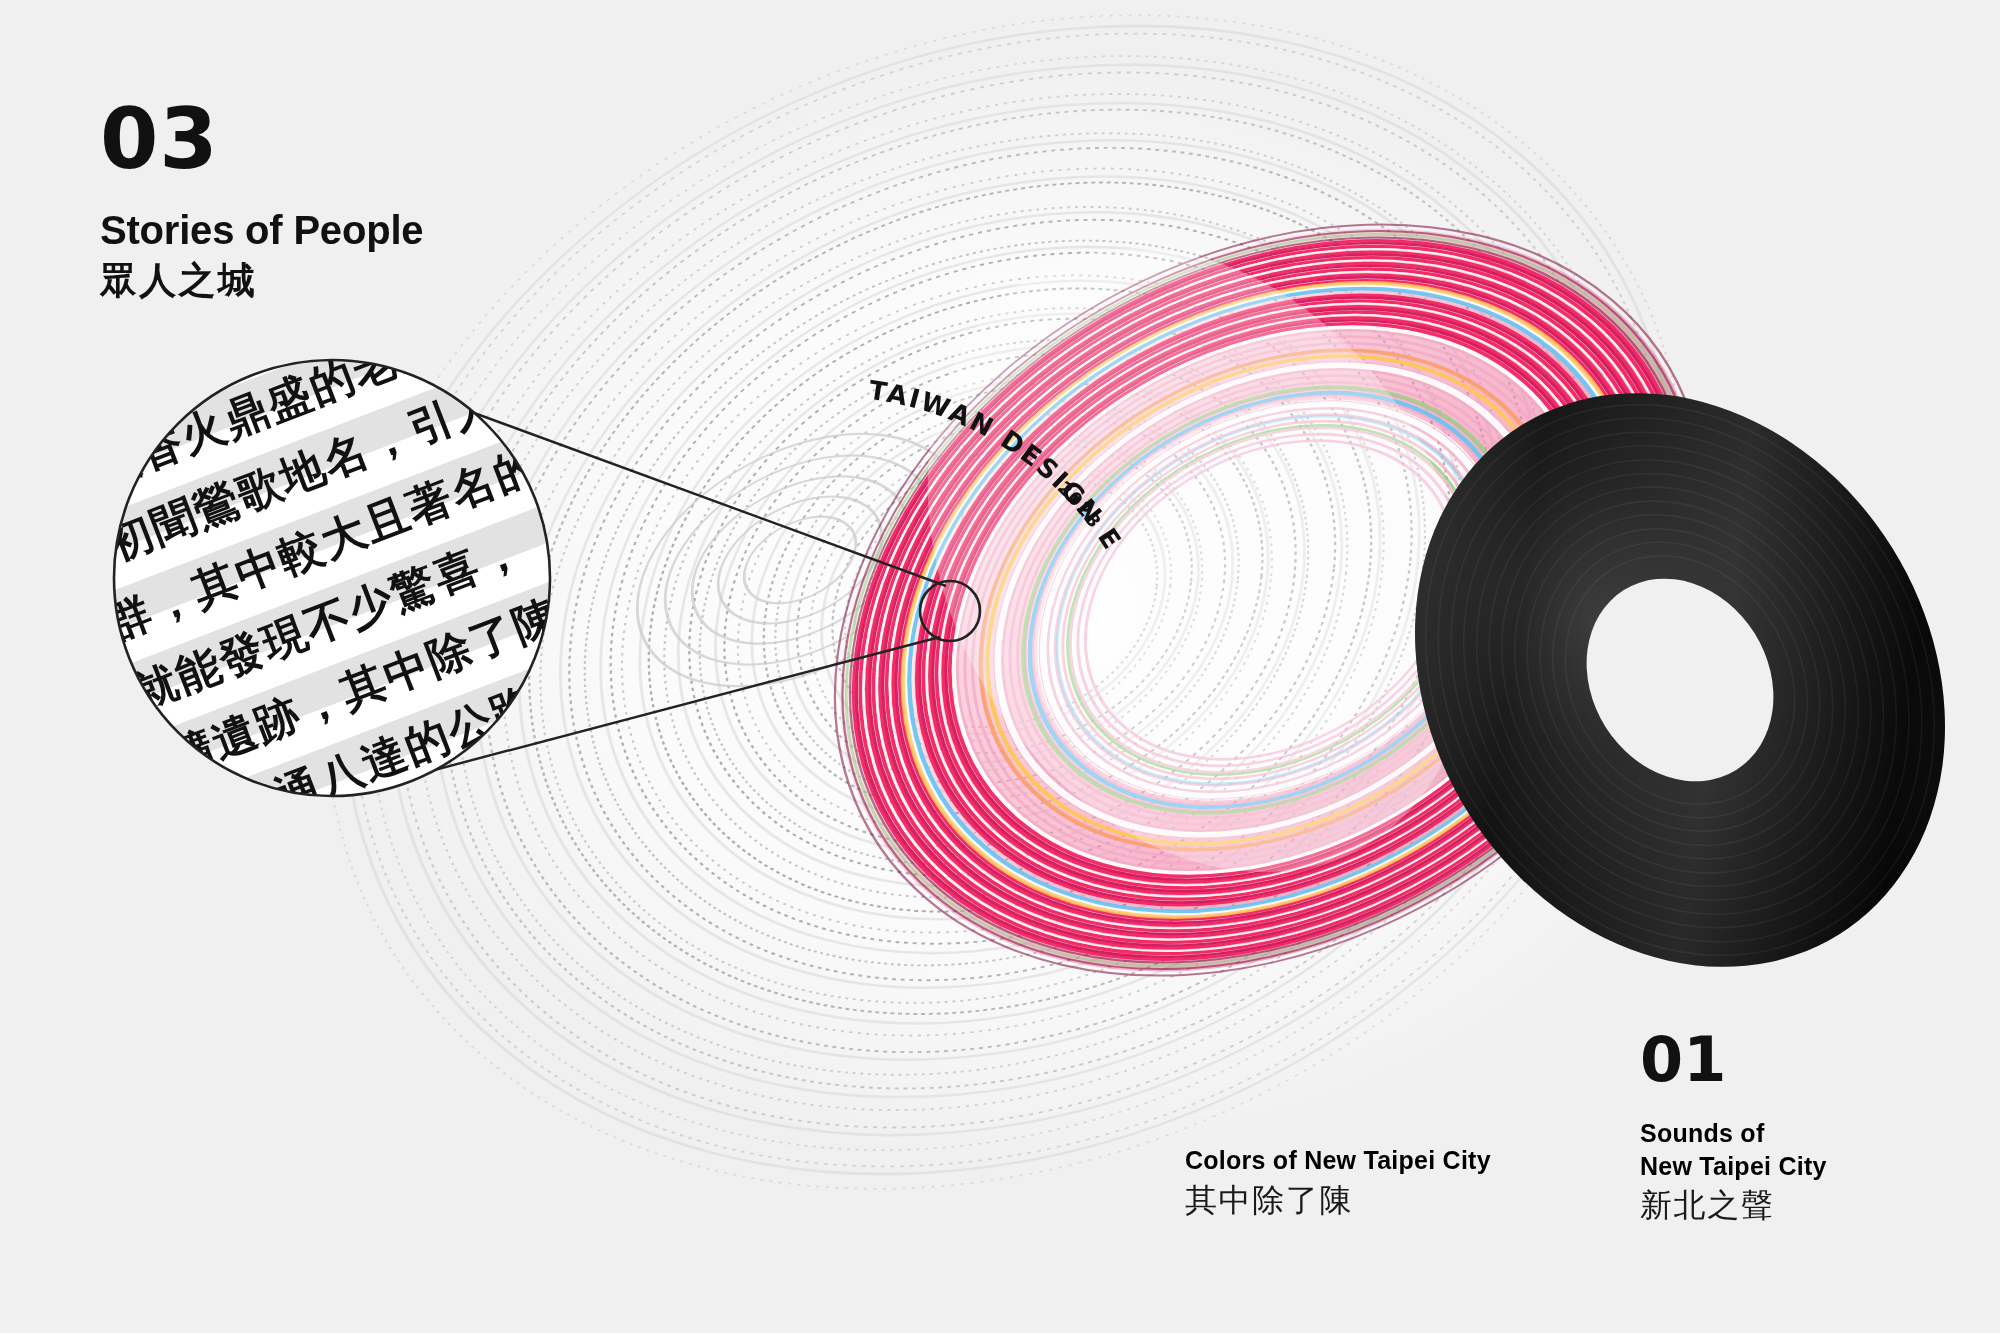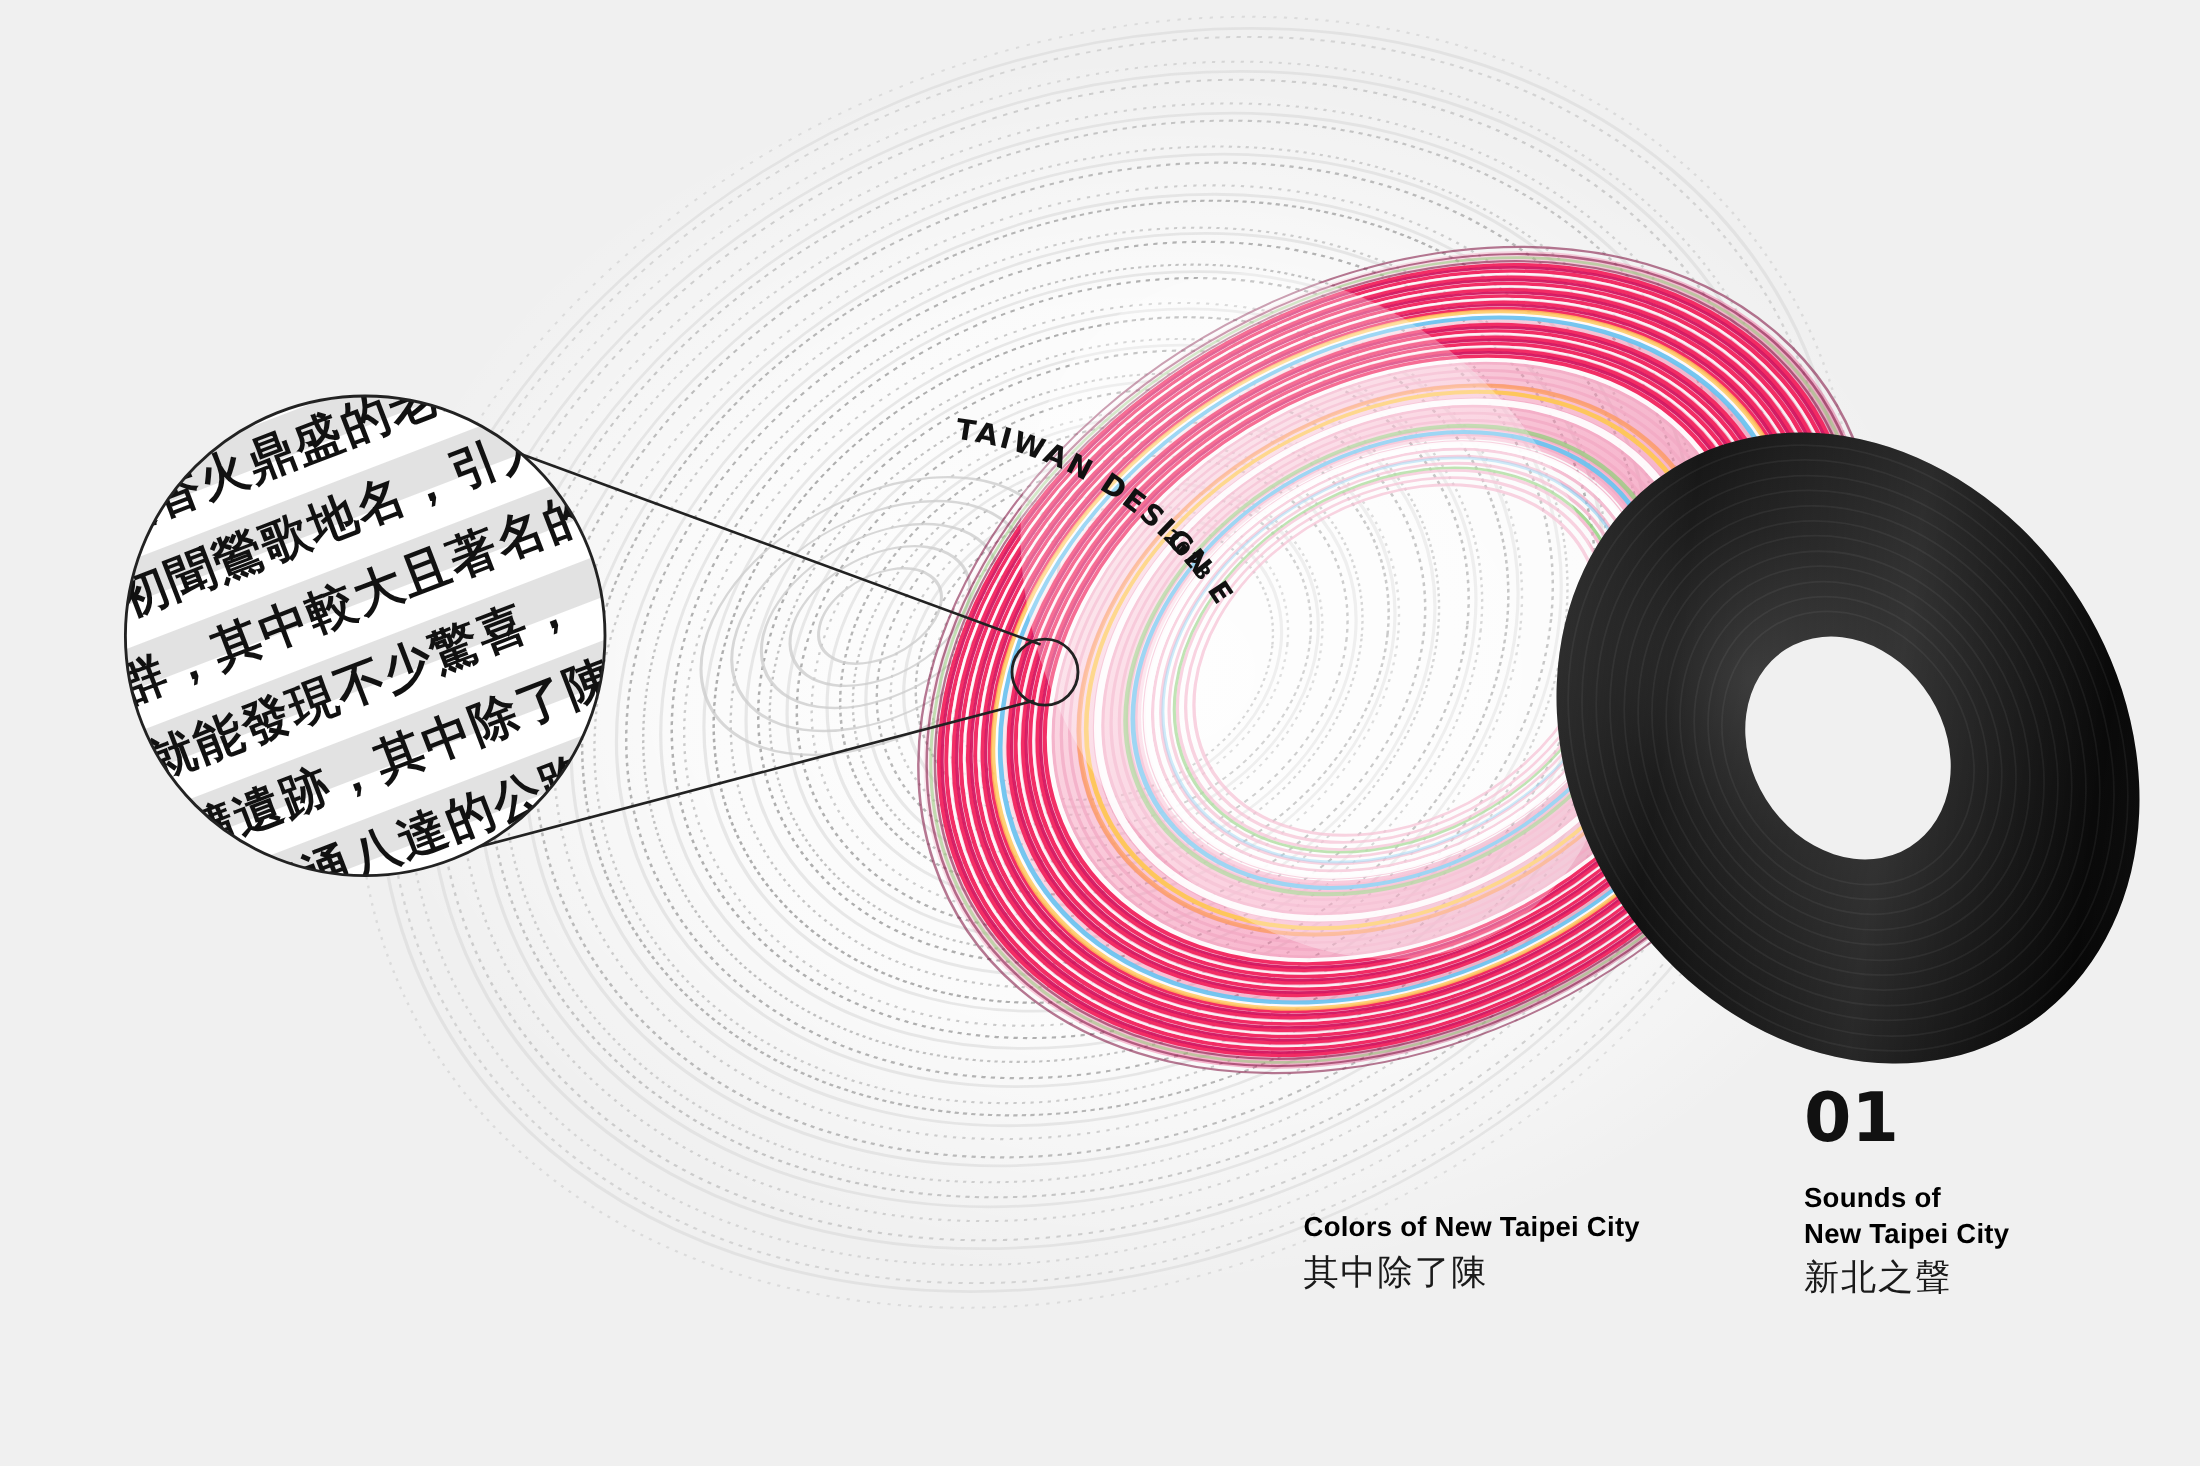--- a/index.html
+++ b/index.html
@@ -56,21 +56,21 @@
   .headline .zh {
     font-size: 37px;
     font-weight: 700;
     color: #111111;
     line-height: 1.25;
     margin: 0;
     letter-spacing: 0.06em;
   }
 
   
-  .caption { position: absolute; z-index: 40; }
+  .caption { position: absolute; z-index: 40; margin-top: 44px; }
   .caption .num {
     font-size: 62px;
     font-weight: 700;
     color: #111111;
     line-height: 1;
     margin: 0 0 26px 0;
     font-family: "DejaVu Sans", sans-serif;
   }
   .caption .en {
     font-size: 25px;
@@ -348,20 +348,25 @@
           <textPath id="expo-textpath" href="#expoArc" startOffset="2%">TAIWAN DESIGN EXPO</textPath>
         </text>
         <text font-family="'DejaVu Sans', sans-serif" font-size="18" font-weight="700" fill="#111111" letter-spacing="1.2">
           <textPath id="expo-yearpath" href="#expoArc" startOffset="74%">2023</textPath>
         </text>
       </g>
 
     </g>
   </svg>
 
+  <div class="headline">
+    <div class="num">03</div>
+    <div class="en">Stories of People</div>
+    <div class="zh">眾人之城</div>
+  </div>
 
   <div class="caption" id="caption-02">
     <div class="en">Colors of New Taipei City</div>
     <div class="zh">其中除了陳</div>
   </div>
 
   <div class="caption" id="caption-01">
     <div class="num">01</div>
     <div class="en">Sounds of</div>
     <div class="en">New Taipei City</div>

